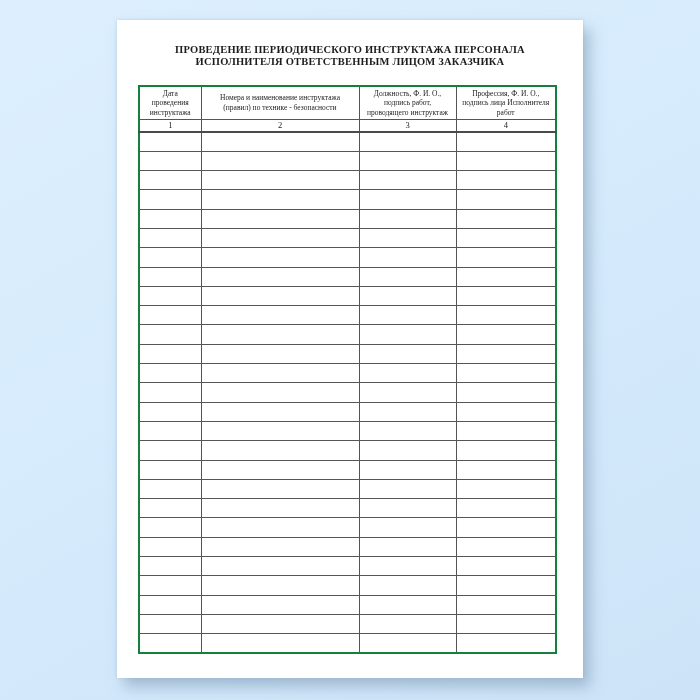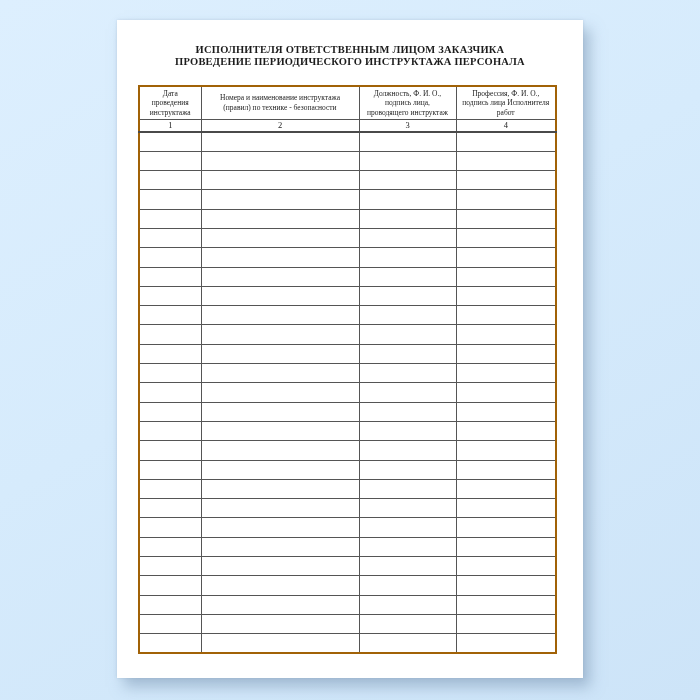--- a/index.html
+++ b/index.html
@@ -29,21 +29,21 @@
     line-height: 11.5px;
     letter-spacing: 0.2px;
     color: #1c1c1c;
   }
   .form-table {
     position: absolute;
     top: 65px; left: 21px;
     width: 417px;
     border-collapse: collapse;
     table-layout: fixed;
-    border: 2px solid #a16207;
+    border: 2px solid #15803d;
     color: #1c1c1c;
   }
   .form-table th, .form-table td {
     border: 1px solid #555555;
     vertical-align: middle;
     text-align: center;
     overflow: hidden;
   }
   .col-1 { width: 62px; }
   .col-2 { width: 158px; }
@@ -66,36 +66,36 @@
   .body-row { height: 19.3px; }
   .body-row td { padding: 0; }
 </style>
 </head>
 <body>
 
 <div class="canvas">
   <div class="paper">
 
     <div class="doc-title">
+      <div>ПРОВЕДЕНИЕ ПЕРИОДИЧЕСКОГО ИНСТРУКТАЖА ПЕРСОНАЛА</div>
       <div>ИСПОЛНИТЕЛЯ ОТВЕТСТВЕННЫМ ЛИЦОМ ЗАКАЗЧИКА</div>
-      <div>ПРОВЕДЕНИЕ ПЕРИОДИЧЕСКОГО ИНСТРУКТАЖА ПЕРСОНАЛА</div>
     </div>
 
     <table class="form-table">
       <colgroup>
         <col class="col-1">
           <col class="col-2">
           <col class="col-3">
           <col class="col-4">
       </colgroup>
       <thead>
         <tr class="header-row">
           <th>Дата проведения инструктажа</th>
           <th>Номера и наименование инструктажа (правил) по технике - безопасности</th>
-          <th>Должность, Ф. И. О., подпись лица, проводящего инструктаж</th>
+          <th>Должность, Ф. И. О., подпись работ, проводящего инструктаж</th>
           <th>Профессия, Ф. И. О., подпись лица Исполнителя работ</th>
         </tr>
         <tr class="number-row">
           <td>1</td>
           <td>2</td>
           <td>3</td>
           <td>4</td>
         </tr>
       </thead>
       <tbody id="table-body">

